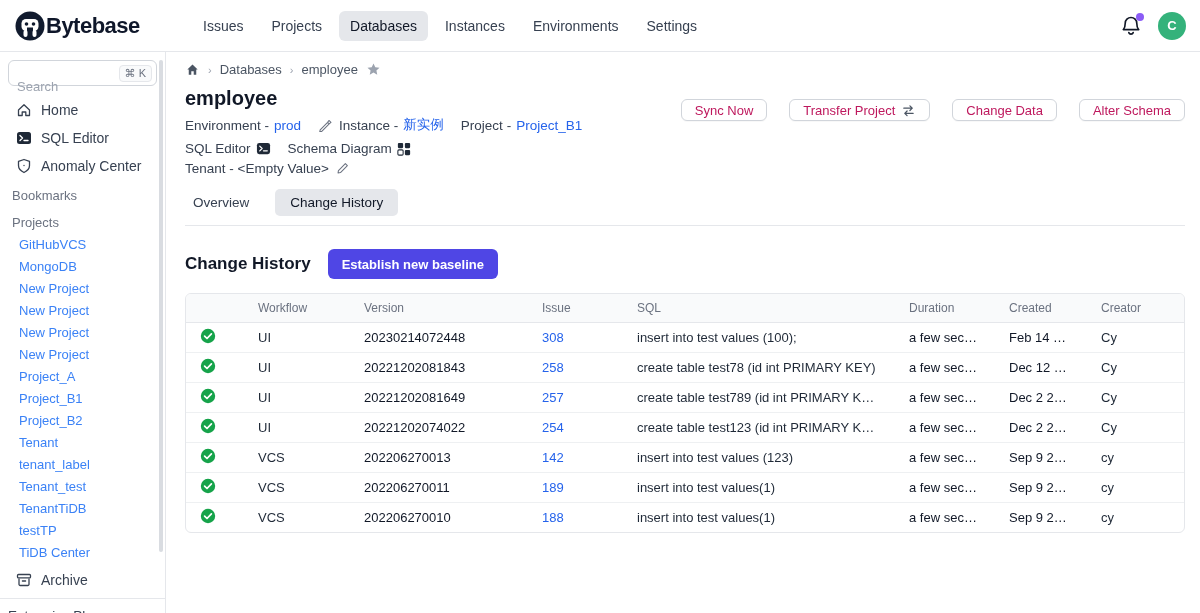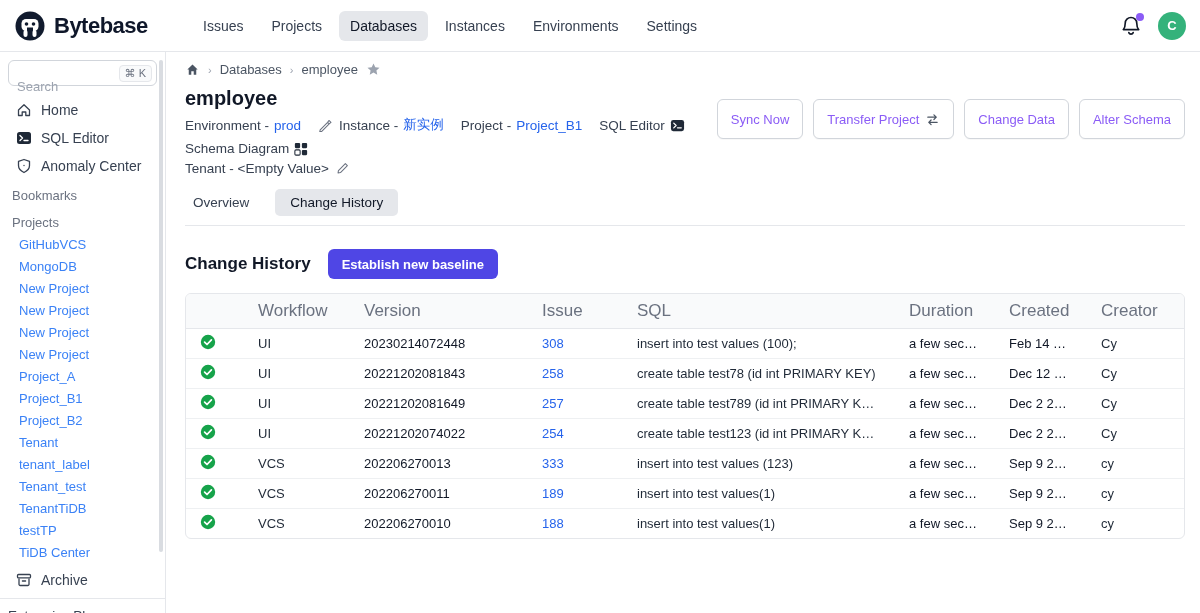--- a/index.html
+++ b/index.html
@@ -2,21 +2,21 @@
 <html style="--accent: #4f46e5; --link: #2563eb; --avatar: #34b27b; --dot: #8b5cf6;"><head>
 <meta charset="utf-8">
 <style>
   * { margin:0; padding:0; box-sizing:border-box; }
   html,body { width:1200px; height:613px; overflow:hidden; background:#fff;
     font-family:"Liberation Sans","DejaVu Sans",sans-serif; color:#374151; }
 
   
   .navbar { height:52px; display:flex; align-items:center; border-bottom:1px solid #e5e7eb;
     padding:0 14px; background:#fff; }
-  .brand { display:flex; align-items:center; gap:8px; min-width:160px;text-align:right; }
+  .brand { display:flex; align-items:center; gap:0; min-width:160px;text-align:right; }
   .brand-name { font-size:22px; font-weight:700; color:#0f172a; letter-spacing:-0.5px; }
   .nav-links { display:flex; align-items:center; gap:6px; margin-left:18px; }
   .nav-link { font-size:14px; color:#374151; padding:7px 11px; border-radius:6px; cursor:pointer; }
   .nav-link.active { background:#e5e7eb; color:#111827; }
   .nav-right { margin-left:auto; display:flex; align-items:center; gap:16px; }
   .bell-wrap { position:relative; width:22px; height:22px; }
   .bell-dot { position:absolute; top:-2px; right:-2px; width:8px; height:8px; border-radius:50%;
     background:var(--dot,#8b5cf6); }
   .avatar { width:28px; height:28px; border-radius:50%; background:var(--avatar,#34b27b);
     color:#fff; font-size:13px; font-weight:600; display:flex; align-items:center; justify-content:center; }
@@ -50,36 +50,36 @@
   .crumb-sep { color:#9ca3af; font-size:11px; }
   .crumb-link { cursor:pointer; }
   .page-header { display:flex; align-items:flex-start; }
   .page-title { font-size:20px; font-weight:700; color:#111827; margin:2px 0 6px 0; }
   .meta-line { display:flex; align-items:center; gap:7px; font-size:13.5px; color:#374151;
     margin-bottom:5px; flex-wrap:wrap; }
   .meta-group { display:flex; align-items:center; gap:5px; margin-right:10px; }
   .meta-link { color:var(--link,#2563eb); cursor:pointer; }
   .actions { margin-left:auto; display:flex; gap:10px; margin-top:14px; }
   .btn { display:flex; align-items:center; gap:6px; background:#fff; border:1px solid #d1d5db;
-    border-radius:6px; height:40px; padding:0 13px; font-size:13px; color:#8b5cf6; cursor:pointer;
-    box-shadow:0 1px 1px rgba(0,0,0,0.03); white-space:nowrap; }
+    border-radius:6px; height:22px; padding:0 13px; font-size:13px; color:#be185d; cursor:pointer;
+    box-shadow:0 1px 1px rgba(0,0,0,0.03); white-space:nowrap;margin-left:12px; }
   .tabs { display:flex; align-items:center; gap:22px; margin-top:8px; padding:0 2px 9px 4px;
     border-bottom:1px solid #e5e7eb; }
   .tab { font-size:13.5px; color:#374151; padding:6px 4px; cursor:pointer; border-radius:5px; }
   .tab.active { background:#e5e7eb; color:#111827; padding:6px 15px; }
   .section-head { display:flex; align-items:center; gap:17px; margin-top:23px; }
   .section-title { font-size:17px; font-weight:700; color:#111827; }
   .btn-primary { background:var(--accent,#4f46e5); color:#fff; border:none; border-radius:6px;
     height:30px; padding:0 14px; font-size:13px; font-weight:600; cursor:pointer; }
 
   
   .table-wrap { margin-top:14px; border:1px solid #e5e7eb; border-radius:6px; overflow:hidden;
     width:1000px; }
   table { width:100%; border-collapse:collapse; table-layout:fixed; }
-  thead th { background:#f9fafb; font-size:17px; font-weight:400; color:#6b7280; text-align:left;
+  thead th { background:#f9fafb; font-size:12px; font-weight:400; color:#6b7280; text-align:left;
     padding:7px 16px; border-bottom:1px solid #e5e7eb; }
   tbody td { font-size:13px; color:#1f2937; padding:7px 16px; border-bottom:1px solid #eef0f2;
     white-space:nowrap; overflow:hidden; text-overflow:ellipsis; }
   tbody tr:last-child td { border-bottom:none; }
   tbody tr { cursor:pointer; }
   .col-status { width:56px; }
   .col-workflow { width:106px; }
   .col-version { width:178px; }
   .col-issue { width:95px; }
   .col-sql { width:272px; }
@@ -383,21 +383,21 @@
             </tr>
             <tr>
               <td class="c-status col-status"><span class="check">
                   <svg width="16" height="16" viewBox="0 0 16 16">
                     <circle cx="8" cy="8" r="7.2" fill="#16a34a"></circle>
                     <path d="M4.6 8.2 L7 10.5 L11.4 5.8" stroke="#fff" stroke-width="1.7" fill="none" stroke-linecap="round" stroke-linejoin="round"></path>
                   </svg>
                 </span></td>
               <td class="c-workflow">VCS</td>
               <td class="c-version">202206270013</td>
-              <td class="c-issue"><a class="issue-link">333</a></td>
+              <td class="c-issue"><a class="issue-link">142</a></td>
               <td class="c-sql">insert into test values (123)</td>
               <td class="c-duration">a few seconds</td>
               <td class="c-created">Sep 9 2022</td>
               <td class="c-creator">cy</td>
             </tr>
             <tr>
               <td class="c-status col-status"><span class="check">
                   <svg width="16" height="16" viewBox="0 0 16 16">
                     <circle cx="8" cy="8" r="7.2" fill="#16a34a"></circle>
                     <path d="M4.6 8.2 L7 10.5 L11.4 5.8" stroke="#fff" stroke-width="1.7" fill="none" stroke-linecap="round" stroke-linejoin="round"></path>

